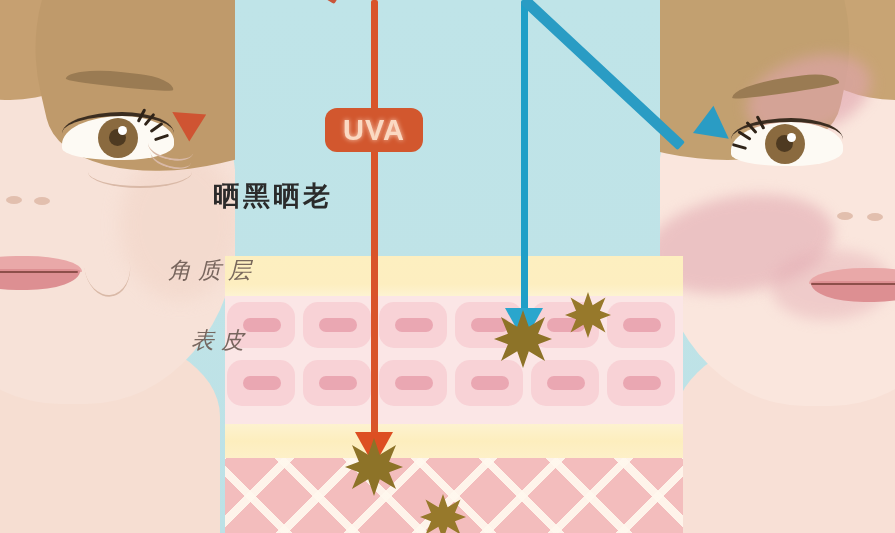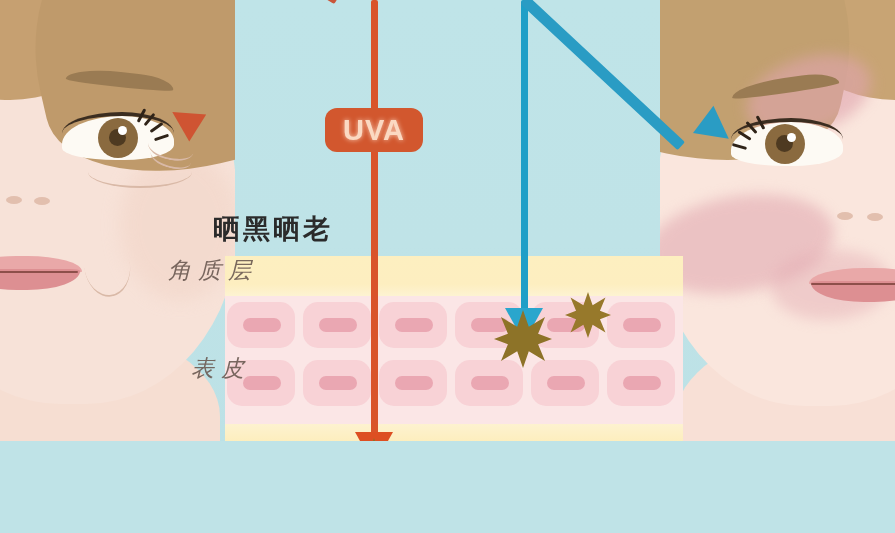--- a/index.html
+++ b/index.html
@@ -1,21 +1,21 @@
 <!DOCTYPE html>
 <html><head>
 <meta charset="utf-8">
 <style>
   html,body{margin:0;padding:0;}
   body{
     width:895px;height:533px;overflow:hidden;
     font-family:"Liberation Sans","DejaVu Sans",sans-serif;
     background:#bfe3e7;
   }
-  #stage{position:relative;width:895px;height:441px;overflow:hidden;background:#fde047;}
+  #stage{position:relative;width:895px;height:533px;overflow:hidden;background:#fde047;}
 
   
   .bg-sky{position:absolute;inset:0;background:linear-gradient(180deg,#bfe4e8 0%,#bfe3e7 55%,#bce1e6 100%);}
 
   
   .face{position:absolute;top:0;height:533px;width:235px;overflow:hidden;}
   .face-left{left:0;}
   .face-right{right:0;}
 
   .skin-base{position:absolute;border-radius:50% 50% 46% 46%/62% 62% 38% 38%;}
@@ -110,28 +110,28 @@
 
   
   .badge{position:absolute;display:flex;align-items:center;justify-content:center;
          font-size:29px;font-weight:bold;letter-spacing:1px;border-radius:12px;}
   .badge-uva{left:325px;top:108px;width:98px;height:44px;background:#d2572e;color:#fbd9c2;
              text-shadow:0 0 5px rgba(255,230,210,.85);}
   .badge-uvb{left:476px;top:106px;width:98px;height:44px;background:#1d9cc5;color:#c9f2fb;
              text-shadow:0 0 6px rgba(200,245,255,.9);}
 
   .cn-label{position:absolute;font-size:27px;font-weight:bold;color:#2b2b2b;letter-spacing:3px;
-            font-family:Liberation Mono, monospace;white-space:nowrap;margin-top:33px;}
+            font-family:Liberation Mono, monospace;white-space:nowrap;}
   .cn-dark{left:213px;top:178px;}
   .cn-red{left:530px;top:178px;}
 
   .cn-hand{position:absolute;font-size:23px;color:#6b5a52;letter-spacing:7px;white-space:nowrap;
            font-family:"DejaVu Serif","Liberation Serif",serif;font-style:italic;opacity:.9;}
   .h-corneum{left:168px;top:255px;font-family:Liberation Serif, serif;}
-  .h-epidermis{left:191px;top:325px;margin-top:28px;}
+  .h-epidermis{left:191px;top:325px;}
   .h-dermis{left:163px;top:467px;color:#a86f74;}
 </style>
 </head>
 <body>
 
 <div id="stage">
   <div class="bg-sky"></div>
 
   <div class="face face-left">
     <div class="skin-base lf-neck"></div>

